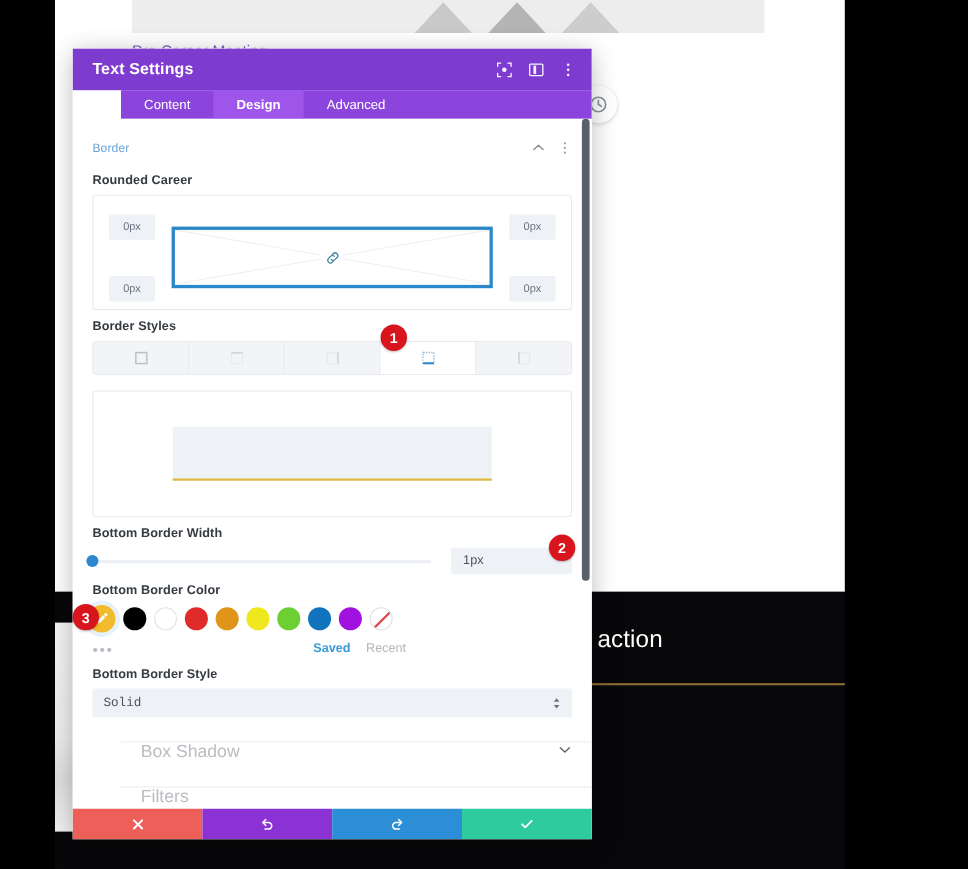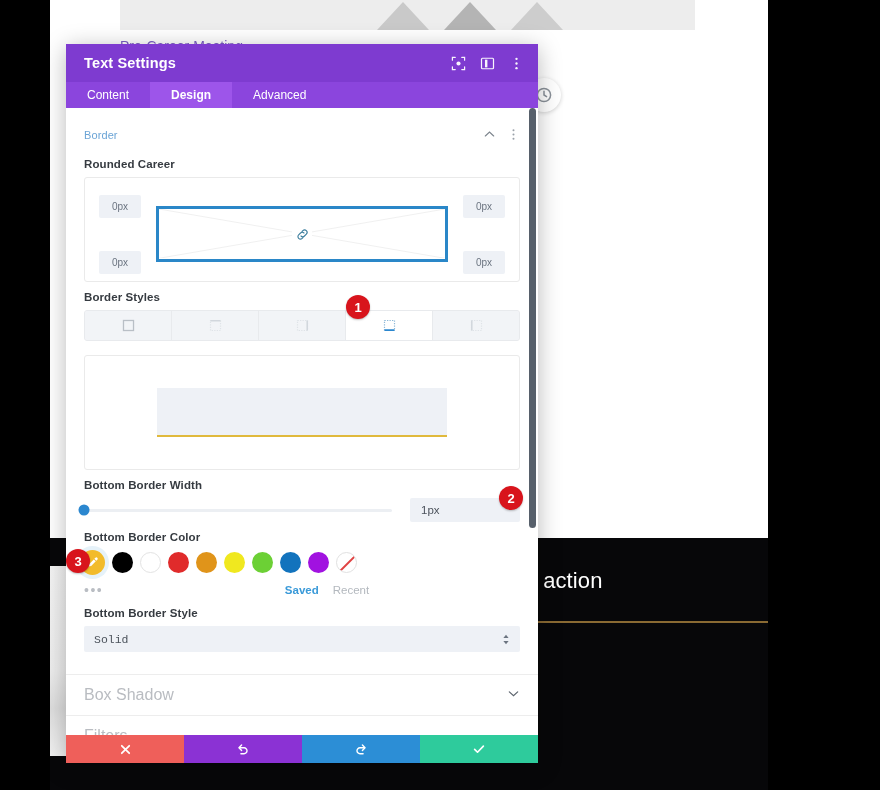--- a/index.html
+++ b/index.html
@@ -153,20 +153,21 @@
     cursor: pointer;
     opacity: .95;
   }
   .hdr-icon svg { display: block; }
 
   .modal-tabs {
     height: 26px;
     background: #8b45dd;
     display: flex;
     flex: 0 0 auto;
+    margin-left: 44px;
   }
   .modal-tab {
     padding: 0 21px;
     display: flex;
     align-items: center;
     color: #ffffff;
     font-size: 12px;
     cursor: pointer;
     white-space: nowrap;
   }
@@ -434,23 +435,23 @@
     flex-direction: column;
     align-items: center;
     gap: 2px;
   }
 
   
   .collapsed-sec {
     border-top: 1px solid #ededed;
     height: 40px;
     display: flex;
-    align-items: center;
     padding: 0 18px;
     cursor: pointer;
+    margin-left: 44px;
   }
   .collapsed-title {
     flex: 1 1 auto;
     font-size: 16px;
     color: #b9bcc1;
   }
 
   
   .modal-footer {
     height: 28px;

